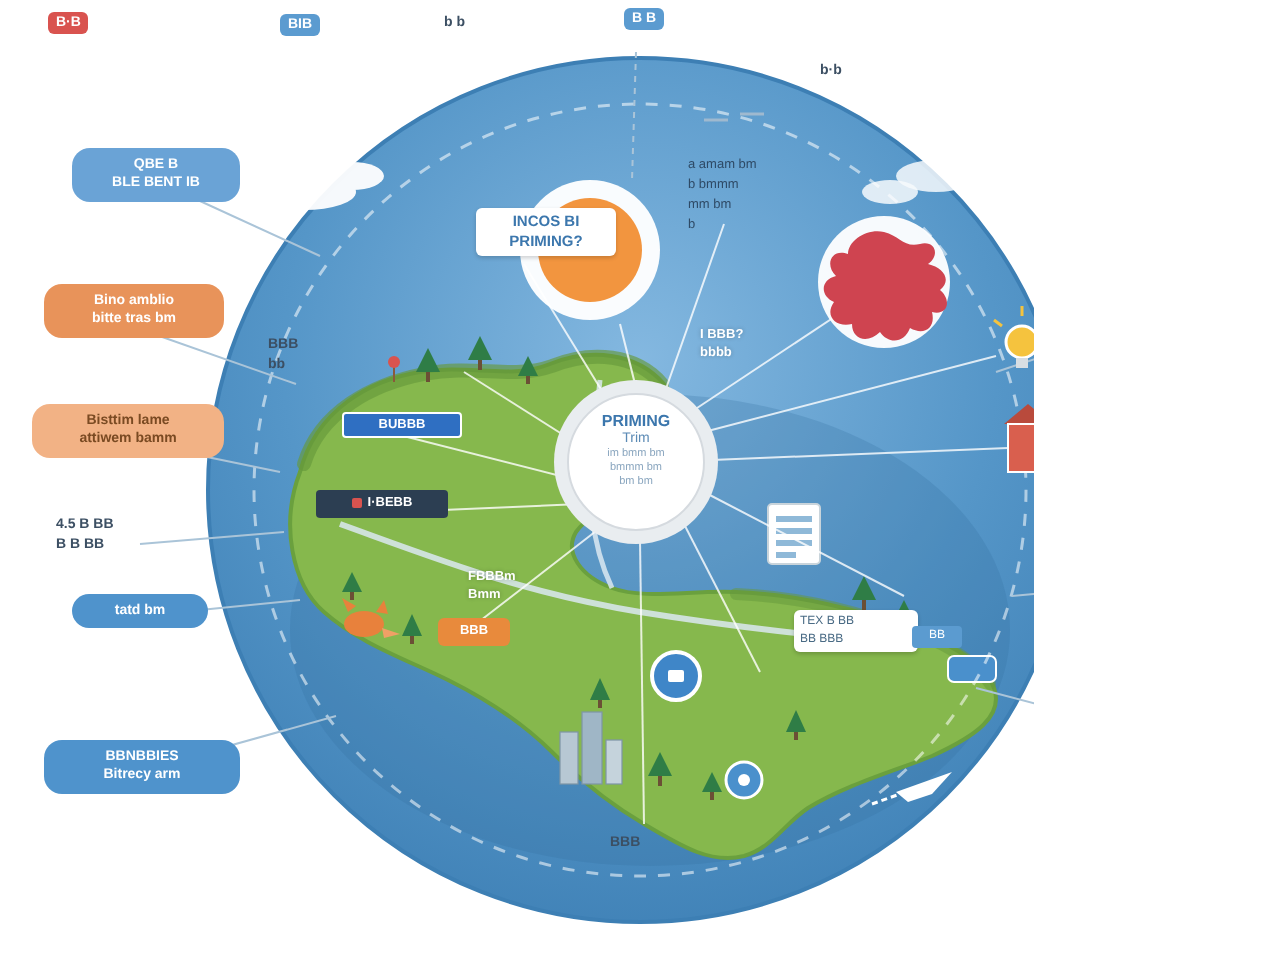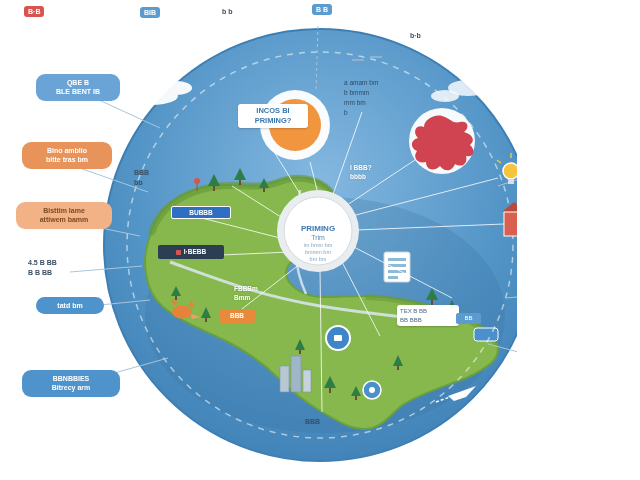--- a/index.html
+++ b/index.html
@@ -306,21 +306,21 @@
     <div>BBB</div>
     <div>bb</div>
   </div>
   <div class="ov tiny-dark" style="left:305px;top:417px">BBB</div>
   <div class="ov white-sign" style="left:397px;top:305px;width:56px">
     <div>TEX B BB</div>
     <div>BB BBB</div>
   </div>
   <div class="ov tag-blue" style="left:456px;top:313px;width:25px">BB</div>
 
-  <div class="ov hub-text" style="left:280px;top:224px;width:76px">
+  <div class="ov hub-text" style="left:280px;top:206px;width:76px">
     <div class="hub-title">PRIMING</div>
     <div class="hub-sub">Trim</div>
     <div class="hub-body">im bmm bm</div>
     <div class="hub-body">bmmm bm</div>
     <div class="hub-body">bm bm</div>
   </div>
 
 
 </div>
 

